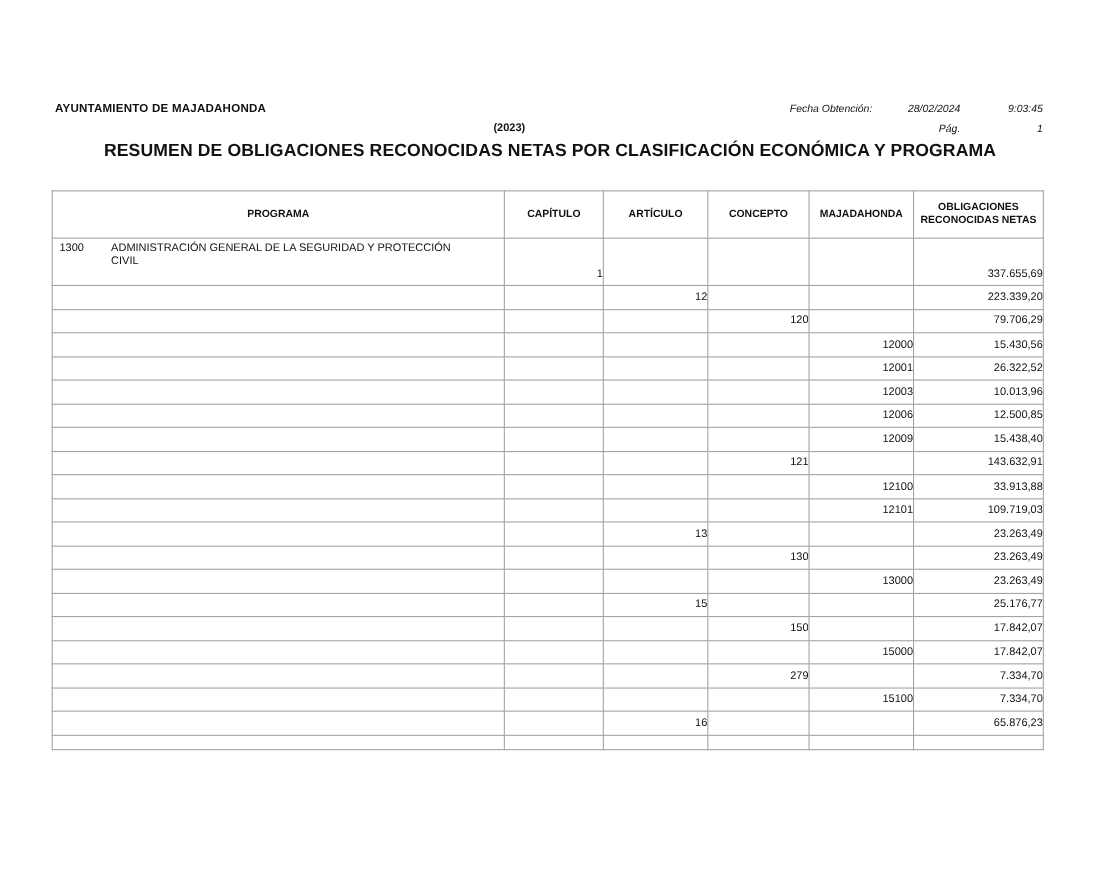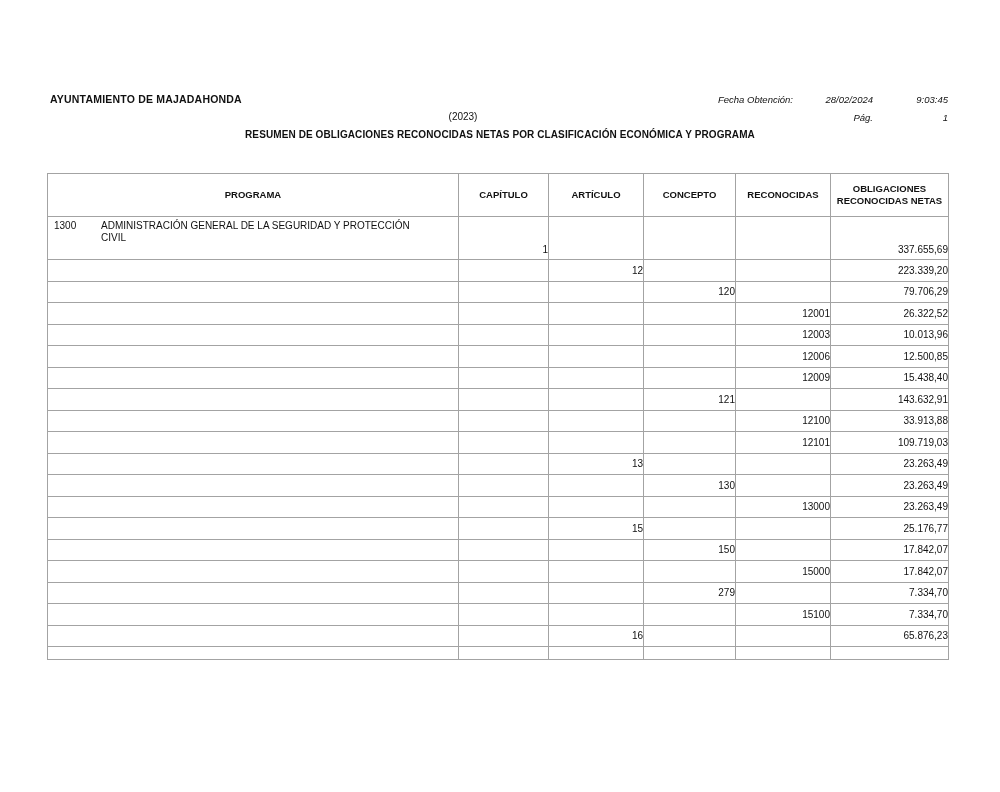--- a/index.html
+++ b/index.html
@@ -16,25 +16,25 @@
     font-size:10.5px;font-weight:bold;letter-spacing:.2px;white-space:nowrap;
   }
   .meta{position:absolute;font-size:9.5px;font-style:italic;white-space:nowrap;}
   .fecha-label{left:718px;top:94px;}
   .fecha-date{right:127px;top:94px;text-align:left;}
   .fecha-time{right:52px;top:94px;text-align:right;}
   .pag-label{right:127px;top:112px;text-align:right;}
   .pag-value{right:52px;top:112px;text-align:right;}
   .year-line{
     position:absolute;left:0;top:111px;width:926px;
-    text-align:center;font-size:10px;font-weight:normal;
+    text-align:center;font-size:10px;font-weight:bold;
   }
   .report-title{
     position:absolute;left:0;top:129px;width:1000px;
-    text-align:center;font-size:10px;font-weight:bold;letter-spacing:.1px;
+    text-align:center;font-size:16px;font-weight:bold;letter-spacing:.1px;
   }
   table.report{
     position:absolute;left:47px;top:173px;
     width:901px;border-collapse:collapse;table-layout:fixed;
     font-size:10px;color:#111;border-radius:16px;
   }
   table.report th,table.report td{
     border:1px solid #a3a3a3;padding:0;overflow:hidden;
   }
   table.report thead th{
@@ -76,21 +76,21 @@
       <col style="width:92px">
       <col style="width:95px">
       <col style="width:118px">
     </colgroup>
     <thead>
       <tr>
         <th>PROGRAMA</th>
         <th>CAPÍTULO</th>
         <th>ARTÍCULO</th>
         <th>CONCEPTO</th>
-        <th>RECONOCIDAS</th>
+        <th>MAJADAHONDA</th>
         <th>OBLIGACIONES RECONOCIDAS NETAS</th>
       </tr>
     </thead>
     <tbody>
         <tr class="first-row">
           <td class="col-prog">
             <div class="prog-wrap">
               <span class="prog-code">1300</span>
               <span class="prog-name">ADMINISTRACIÓN GENERAL DE LA SEGURIDAD Y PROTECCIÓN CIVIL</span>
             </div>
@@ -115,20 +115,28 @@
           <td class="num"></td>
           <td class="num">120</td>
           <td class="num"></td>
           <td class="num">79.706,29</td>
         </tr>
         <tr class="data-row">
           <td class="col-prog"></td>
           <td class="num"></td>
           <td class="num"></td>
           <td class="num"></td>
+          <td class="num">12000</td>
+          <td class="num">15.430,56</td>
+        </tr>
+        <tr class="data-row">
+          <td class="col-prog"></td>
+          <td class="num"></td>
+          <td class="num"></td>
+          <td class="num"></td>
           <td class="num">12001</td>
           <td class="num">26.322,52</td>
         </tr>
         <tr class="data-row">
           <td class="col-prog"></td>
           <td class="num"></td>
           <td class="num"></td>
           <td class="num"></td>
           <td class="num">12003</td>
           <td class="num">10.013,96</td>

